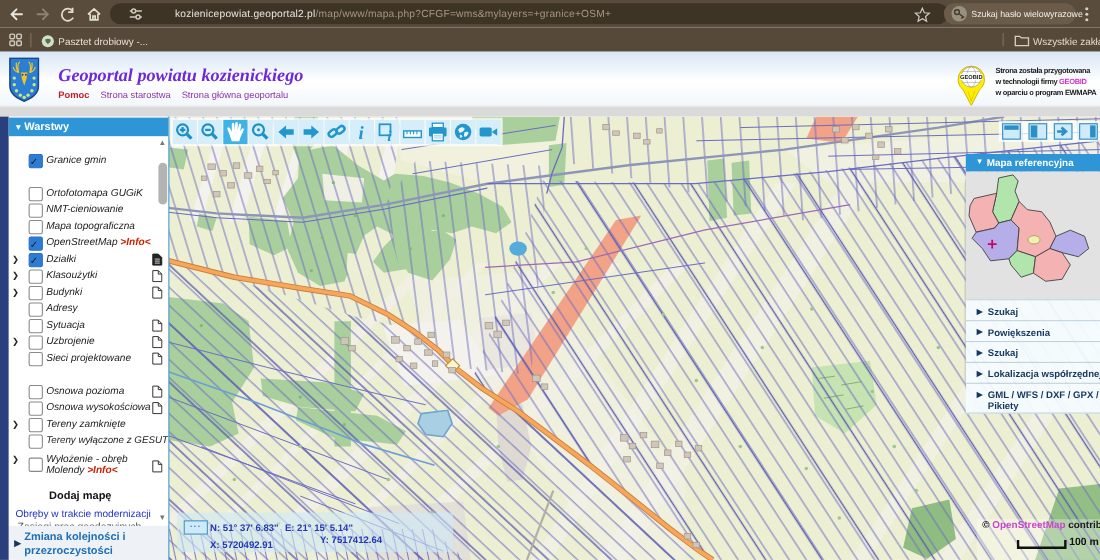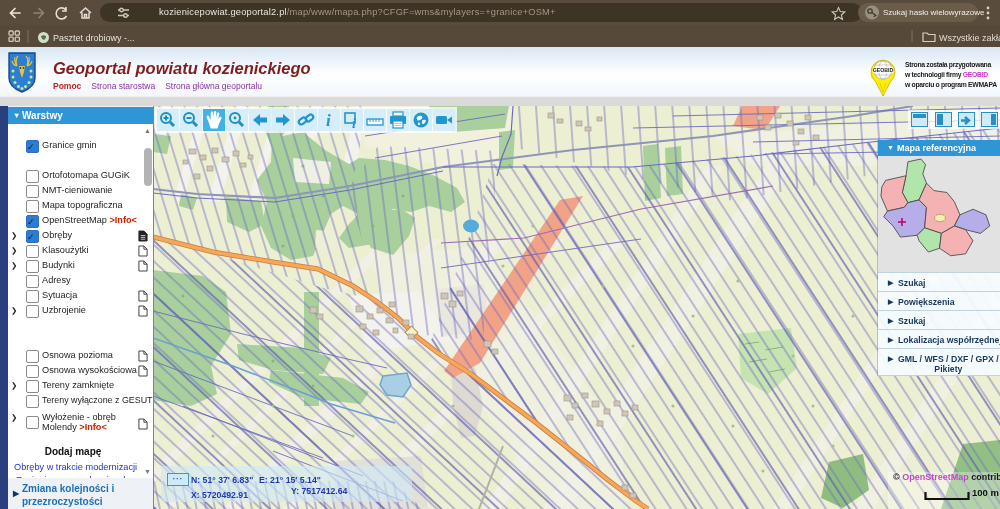--- a/index.html
+++ b/index.html
@@ -9,55 +9,55 @@
   
   #chrome1{left:0;top:0;width:1000px;height:25px;background:#594c3c;}
   #chrome2{left:0;top:25px;width:1000px;height:22px;background:#57493a;}
   #urlpill{left:100px;top:3px;width:762px;height:19px;background:#3e3426;border-radius:10px;}
   #urltext{left:159px;top:7px;font-size:9.3px;color:#e9e5de;white-space:nowrap;letter-spacing:.2px;}
   #urltext span{color:#a39781;}
   #pwdpill{left:858px;top:3px;width:120px;height:19px;background:#6b5c4a;border-radius:10px;}
   #pwdtext{left:883px;top:8px;font-size:8px;color:#f2eee8;}
   
   #hdr{left:0;top:47px;width:1000px;height:49px;background:linear-gradient(#d7e6f5,#ffffff 55%,#f2f7fc);}
-  #title{left:53px;top:59px;font-family:Liberation Sans, sans-serif;font-style:italic;font-weight:bold;
-    font-size:16.5px;color:#7f1d1d;}
+  #title{left:53px;top:59px;font-family:Liberation Serif, serif;font-style:italic;font-weight:bold;
+    font-size:16.5px;color:#6d28d9;}
   #hlinks{left:53px;top:81px;font-size:8.5px;}
   #hlinks b{color:#c0202a;}
   #hlinks a{color:#8a33a5;text-decoration:none;margin-left:10px;}
   #geobidtxt{left:905px;top:60px;font-size:6.8px;font-weight:bold;letter-spacing:-0.3px;color:#1a1a1a;line-height:10px;white-space:nowrap;}
   #geobidtxt i{color:#cc33cc;font-style:normal;font-weight:bold;}
   
   #graybar{left:0;top:96px;width:1000px;height:10px;background:#dadada;border-top:1px solid #efefef;box-sizing:border-box;}
   #navstrip{left:0;top:106px;width:8px;height:403px;background:#2a3f7d;}
   
   #lpanel{left:8px;top:106px;width:145px;height:403px;background:#eef1f6;overflow:hidden;}
   #lhead{left:0;top:1px;width:145px;height:17px;background:#2e96d6;color:#fff;font-weight:bold;font-size:10px;}
   #lbody{left:0;top:18px;width:145px;height:354px;background:#ffffff;}
   .lrow{position:absolute;left:0;height:15px;width:145px;font-size:9.2px;color:#1c1c1c;}
   .lrow .cb{position:absolute;left:18px;top:1px;width:11px;height:11px;border:1px solid #8a8a8a;
     border-radius:2px;background:#fff;}
   .lrow .cbc{border:1px solid #2a70c8;background:#2d7cd4;}
-  .lrow .lbl{position:absolute;left:34px;top:1px;white-space:nowrap;}
+  .lrow .lbl{position:absolute;left:34px;top:1px;white-space:nowrap;font-style:italic;}
   .lrow .exp{position:absolute;left:3px;top:2px;font-size:7.5px;color:#222;}
   .inf{color:#cc2200;font-weight:bold;}
   .doc{position:absolute;left:130px;top:1px;width:10px;height:12px;}
   #dodaj{position:absolute;left:0;top:322px;width:130px;text-align:center;font-weight:bold;font-size:10px;color:#111;}
   #obreby{position:absolute;left:6px;top:338px;font-size:9.2px;color:#2233cc;white-space:nowrap;}
   #zmiana{left:14px;top:377px;font-size:10px;color:#1d6fb8;line-height:12.5px;font-weight:bold;}
   
   #map{left:153px;top:106px;width:847px;height:403px;overflow:hidden;}
   #mapborder{left:152px;top:106px;width:2px;height:403px;background:#3f98d2;}
   
   .tbtn{position:absolute;top:109px;width:22px;height:22px;background:#d6eef9;}
   .tbtn.act{background:#3fb2e6;}
   
   .rbtn{position:absolute;top:112px;width:17px;height:15px;background:#cfeaf8;border:1px solid #2a8fc4;box-sizing:border-box;}
   
-  #rpanel{left:878px;top:140px;width:122px;height:236px;}
+  #rpanel{left:878px;top:140px;width:122px;height:236px;border-radius:29px;}
   #rhead{left:0;top:0;width:122px;height:16px;background:#2e96d6;color:#fff;font-weight:bold;font-size:9px;}
   #rmini{left:0;top:16px;width:122px;height:116px;background:#e2e2e2;}
   .racc{position:absolute;left:0;width:122px;height:19px;background:rgba(246,251,254,.95);
     border-top:1px solid #c2d3e0;box-sizing:border-box;font-size:8.7px;font-weight:bold;color:#16365e;}
   .racc .ar{position:absolute;left:10px;top:6px;font-size:7px;color:#16365e;}
   .racc .tx{position:absolute;left:20px;top:5px;white-space:nowrap;}
   
   #coords{left:161px;top:466px;width:251px;height:36px;background:rgba(206,233,247,.6);}
   #coords .box{position:absolute;left:6px;width:20px;height:11px;border:1px solid #4a93c0;background:#cdeaf8;
     font-size:7.5px;color:#2238b0;text-align:center;line-height:10px;font-weight:bold;}
@@ -428,21 +428,21 @@
           <span class="cb"></span>
           <span class="lbl">Mapa topograficzna</span>
         </div>
       <div class="lrow" style="top:90px;">
           <span class="cb cbc">✓</span>
           <span class="lbl">OpenStreetMap <span class="inf">&gt;Info&lt;</span></span>
         </div>
       <div class="lrow" style="top:105px;">
           <span class="exp">❯</span>
           <span class="cb cbc">✓</span>
-          <span class="lbl">Obręby</span>
+          <span class="lbl">Działki</span>
           <svg class="doc" viewBox="0 0 11 13">
             <path d="M1 1 H6.5 L10 4.5 V12 H1 Z" fill="#222" stroke="#222" stroke-width="1"></path>
             <line x1="3" y1="6" x2="8" y2="6" stroke="#fff" stroke-width="0.8"></line>
             <line x1="3" y1="8" x2="8" y2="8" stroke="#fff" stroke-width="0.8"></line>
             <line x1="3" y1="10" x2="8" y2="10" stroke="#fff" stroke-width="0.8"></line>
           </svg>
         </div>
       <div class="lrow" style="top:120px;">
           <span class="exp">❯</span>
           <span class="cb"></span>
@@ -470,20 +470,28 @@
           <span class="lbl">Sytuacja</span>
           <svg class="doc" viewBox="0 0 11 13">
             <path d="M1 1 H6.5 L10 4.5 V12 H1 Z" fill="#fff" stroke="#333" stroke-width="1"></path>
             <path d="M6.5 1 V4.5 H10" fill="none" stroke="#333" stroke-width="1"></path>
           </svg>
         </div>
       <div class="lrow" style="top:180px;">
           <span class="exp">❯</span>
           <span class="cb"></span>
           <span class="lbl">Uzbrojenie</span>
+          <svg class="doc" viewBox="0 0 11 13">
+            <path d="M1 1 H6.5 L10 4.5 V12 H1 Z" fill="#fff" stroke="#333" stroke-width="1"></path>
+            <path d="M6.5 1 V4.5 H10" fill="none" stroke="#333" stroke-width="1"></path>
+          </svg>
+        </div>
+      <div class="lrow" style="top:195px;">
+          <span class="cb"></span>
+          <span class="lbl">Sieci projektowane</span>
           <svg class="doc" viewBox="0 0 11 13">
             <path d="M1 1 H6.5 L10 4.5 V12 H1 Z" fill="#fff" stroke="#333" stroke-width="1"></path>
             <path d="M6.5 1 V4.5 H10" fill="none" stroke="#333" stroke-width="1"></path>
           </svg>
         </div>
       <div class="lrow" style="top:225px;">
           <span class="cb"></span>
           <span class="lbl">Osnowa pozioma</span>
           <svg class="doc" viewBox="0 0 11 13">
             <path d="M1 1 H6.5 L10 4.5 V12 H1 Z" fill="#fff" stroke="#333" stroke-width="1"></path>
@@ -650,21 +658,21 @@
         <span class="tx">Szukaj</span>
       </div>
     <div class="racc" style="top:151px;">
         <span class="ar">▶</span>
         <span class="tx">Powiększenia</span>
       </div>
     <div class="racc" style="top:189px;">
         <span class="ar">▶</span>
         <span class="tx">Lokalizacja współrzędnej</span>
       </div>
-    <div class="racc" style="top:208px;height:28px;border-bottom:1px solid #c2d3e0;text-align:center;">
+    <div class="racc" style="top:208px;height:28px;border-bottom:1px solid #c2d3e0;">
         <span class="ar">▶</span>
         <span class="tx">GML / WFS / DXF / GPX /<br>Pikiety</span>
       </div>
   </div>
 
   <div class="abs" id="coords">
     <div class="box" style="top:7px;letter-spacing:1px;">···</div>
     <div class="box" style="top:22px;margin-top:35px;">2000</div>
     <div class="ct" style="left:30px;top:9px;">N: <span>51° 37' 6.83"</span></div>
     <div class="ct" style="left:98px;top:9px;">E: <span>21° 15' 5.14"</span></div>

